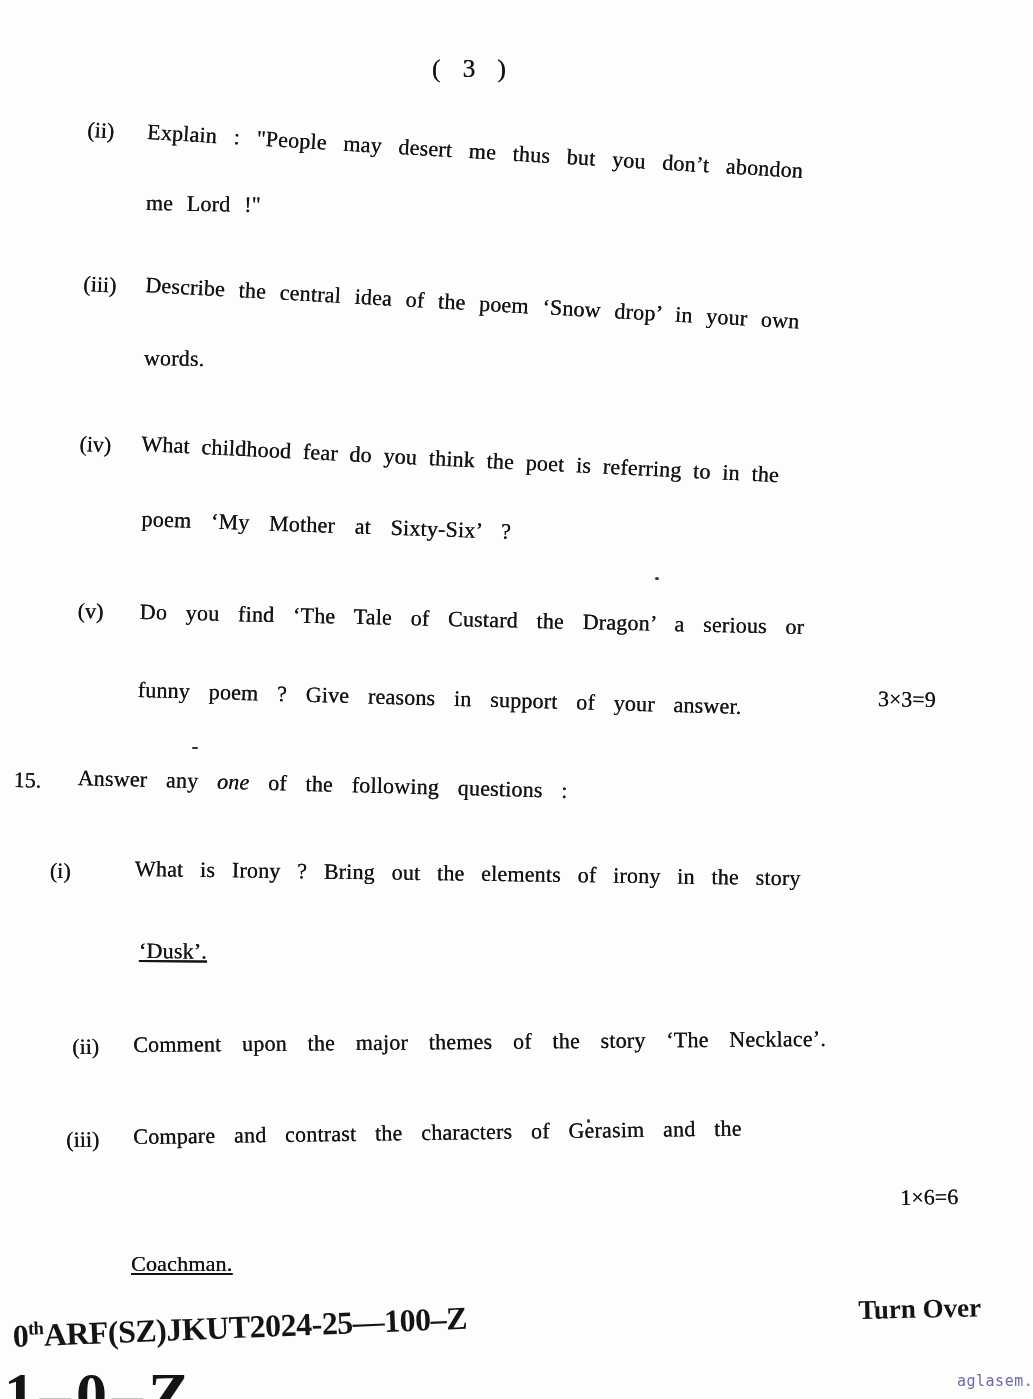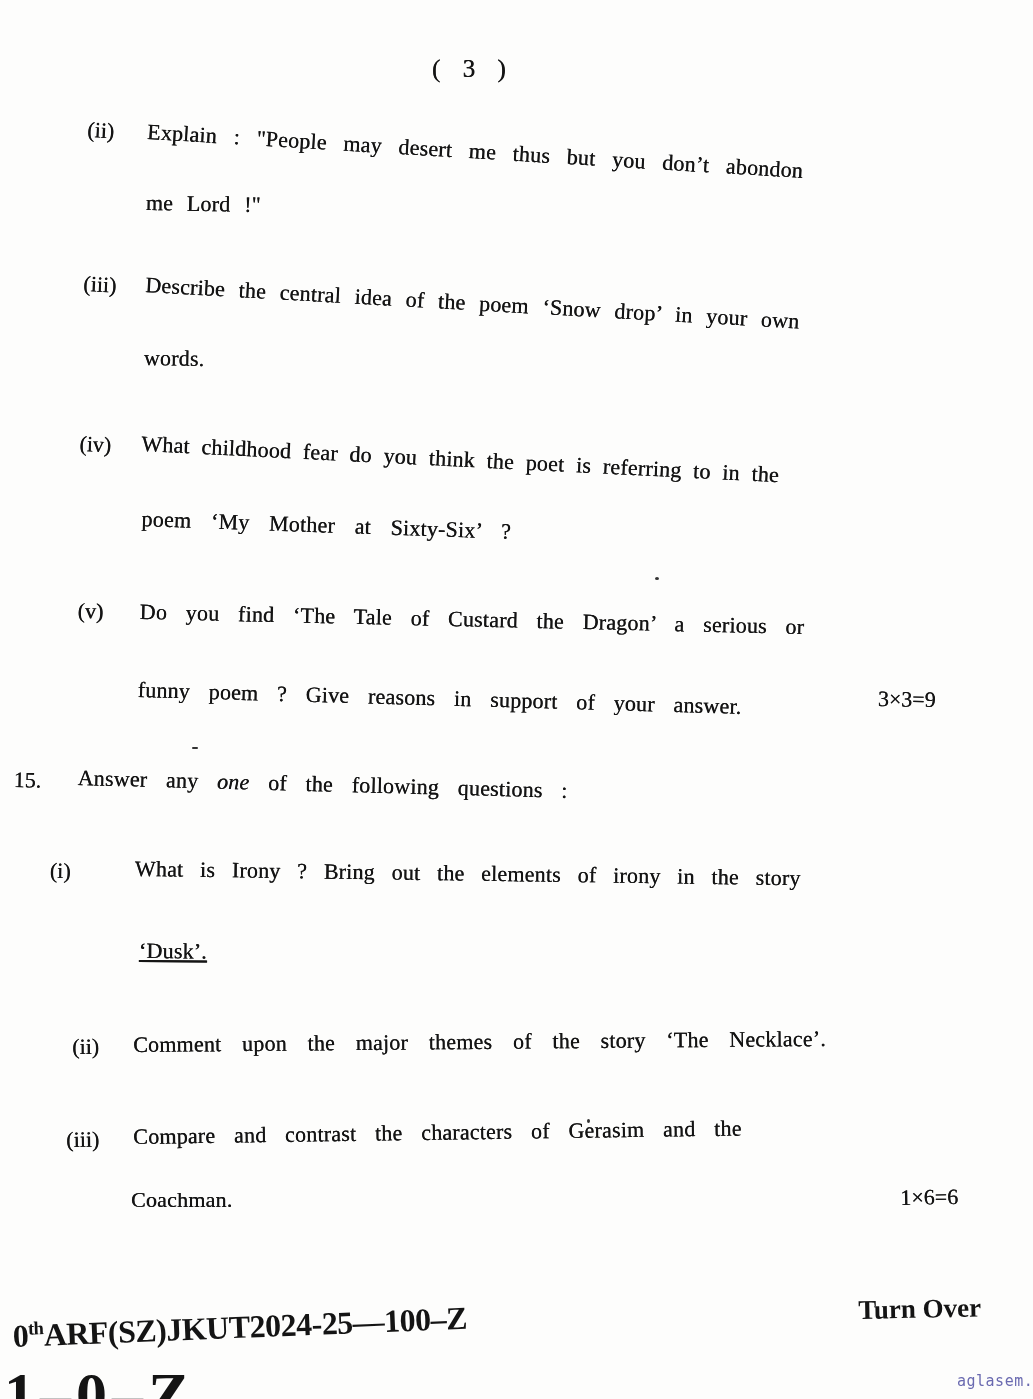--- a/index.html
+++ b/index.html
@@ -48,21 +48,21 @@
   <div class="abs label" style="left:50px;top:858px;transform:rotate(0.8deg);">(i)</div>
   <div class="abs qtext" style="left:135px;top:856px;transform:rotate(0.8deg);word-spacing:11px;">What is Irony ? Bring out the elements of irony in the story</div>
   <div class="abs qtext" style="left:139px;top:938px;transform:rotate(0.5deg);word-spacing:6px;text-decoration:underline;">‘Dusk’.</div>
 
   <div class="abs label" style="left:72px;top:1034px;transform:rotate(-0.4deg);">(ii)</div>
   <div class="abs qtext" style="left:133px;top:1032px;transform:rotate(-0.5deg);word-spacing:15px;">Comment upon the major themes of the story ‘The Necklace’.</div>
 
   <div class="abs label" style="left:66px;top:1127px;transform:rotate(-0.8deg);">(iii)</div>
   <div class="abs qtext" style="left:133px;top:1124px;transform:rotate(-0.8deg);word-spacing:13px;">Compare and contrast the characters of Gerasim and the</div>
   <div class="abs marks" style="left:900px;top:1185px;transform:rotate(-1deg);">1×6=6</div>
-  <div class="abs qtext" style="left:131px;top:1187px;word-spacing:6px;">Coachman.</div>
+  <div class="abs qtext" style="left:131px;top:1251px;word-spacing:6px;text-decoration:underline;">Coachman.</div>
 
   <div class="abs turnover" style="left:858px;top:1295px;transform:rotate(-1.2deg);">Turn Over</div>
   <div class="abs code" style="left:12px;top:1318px;transform:rotate(-2.3deg);"><span>0</span><sup>th</sup><span>ARF(SZ)JKUT2024-25—100–Z</span></div>
   <div class="abs bigcut" style="left:4px;top:1363px;">1–0–Z</div>
   <div class="abs watermark" style="left:957px;top:1372px;">aglasem.com</div>
 
   <div class="artifact" style="left:655px;top:577px;width:4px;height:3px;"></div>
   <div class="artifact" style="left:192px;top:747px;width:6px;height:2px;border-radius:1px;"></div>
   <div class="artifact" style="left:587px;top:1119px;width:3px;height:4px;"></div>
 

